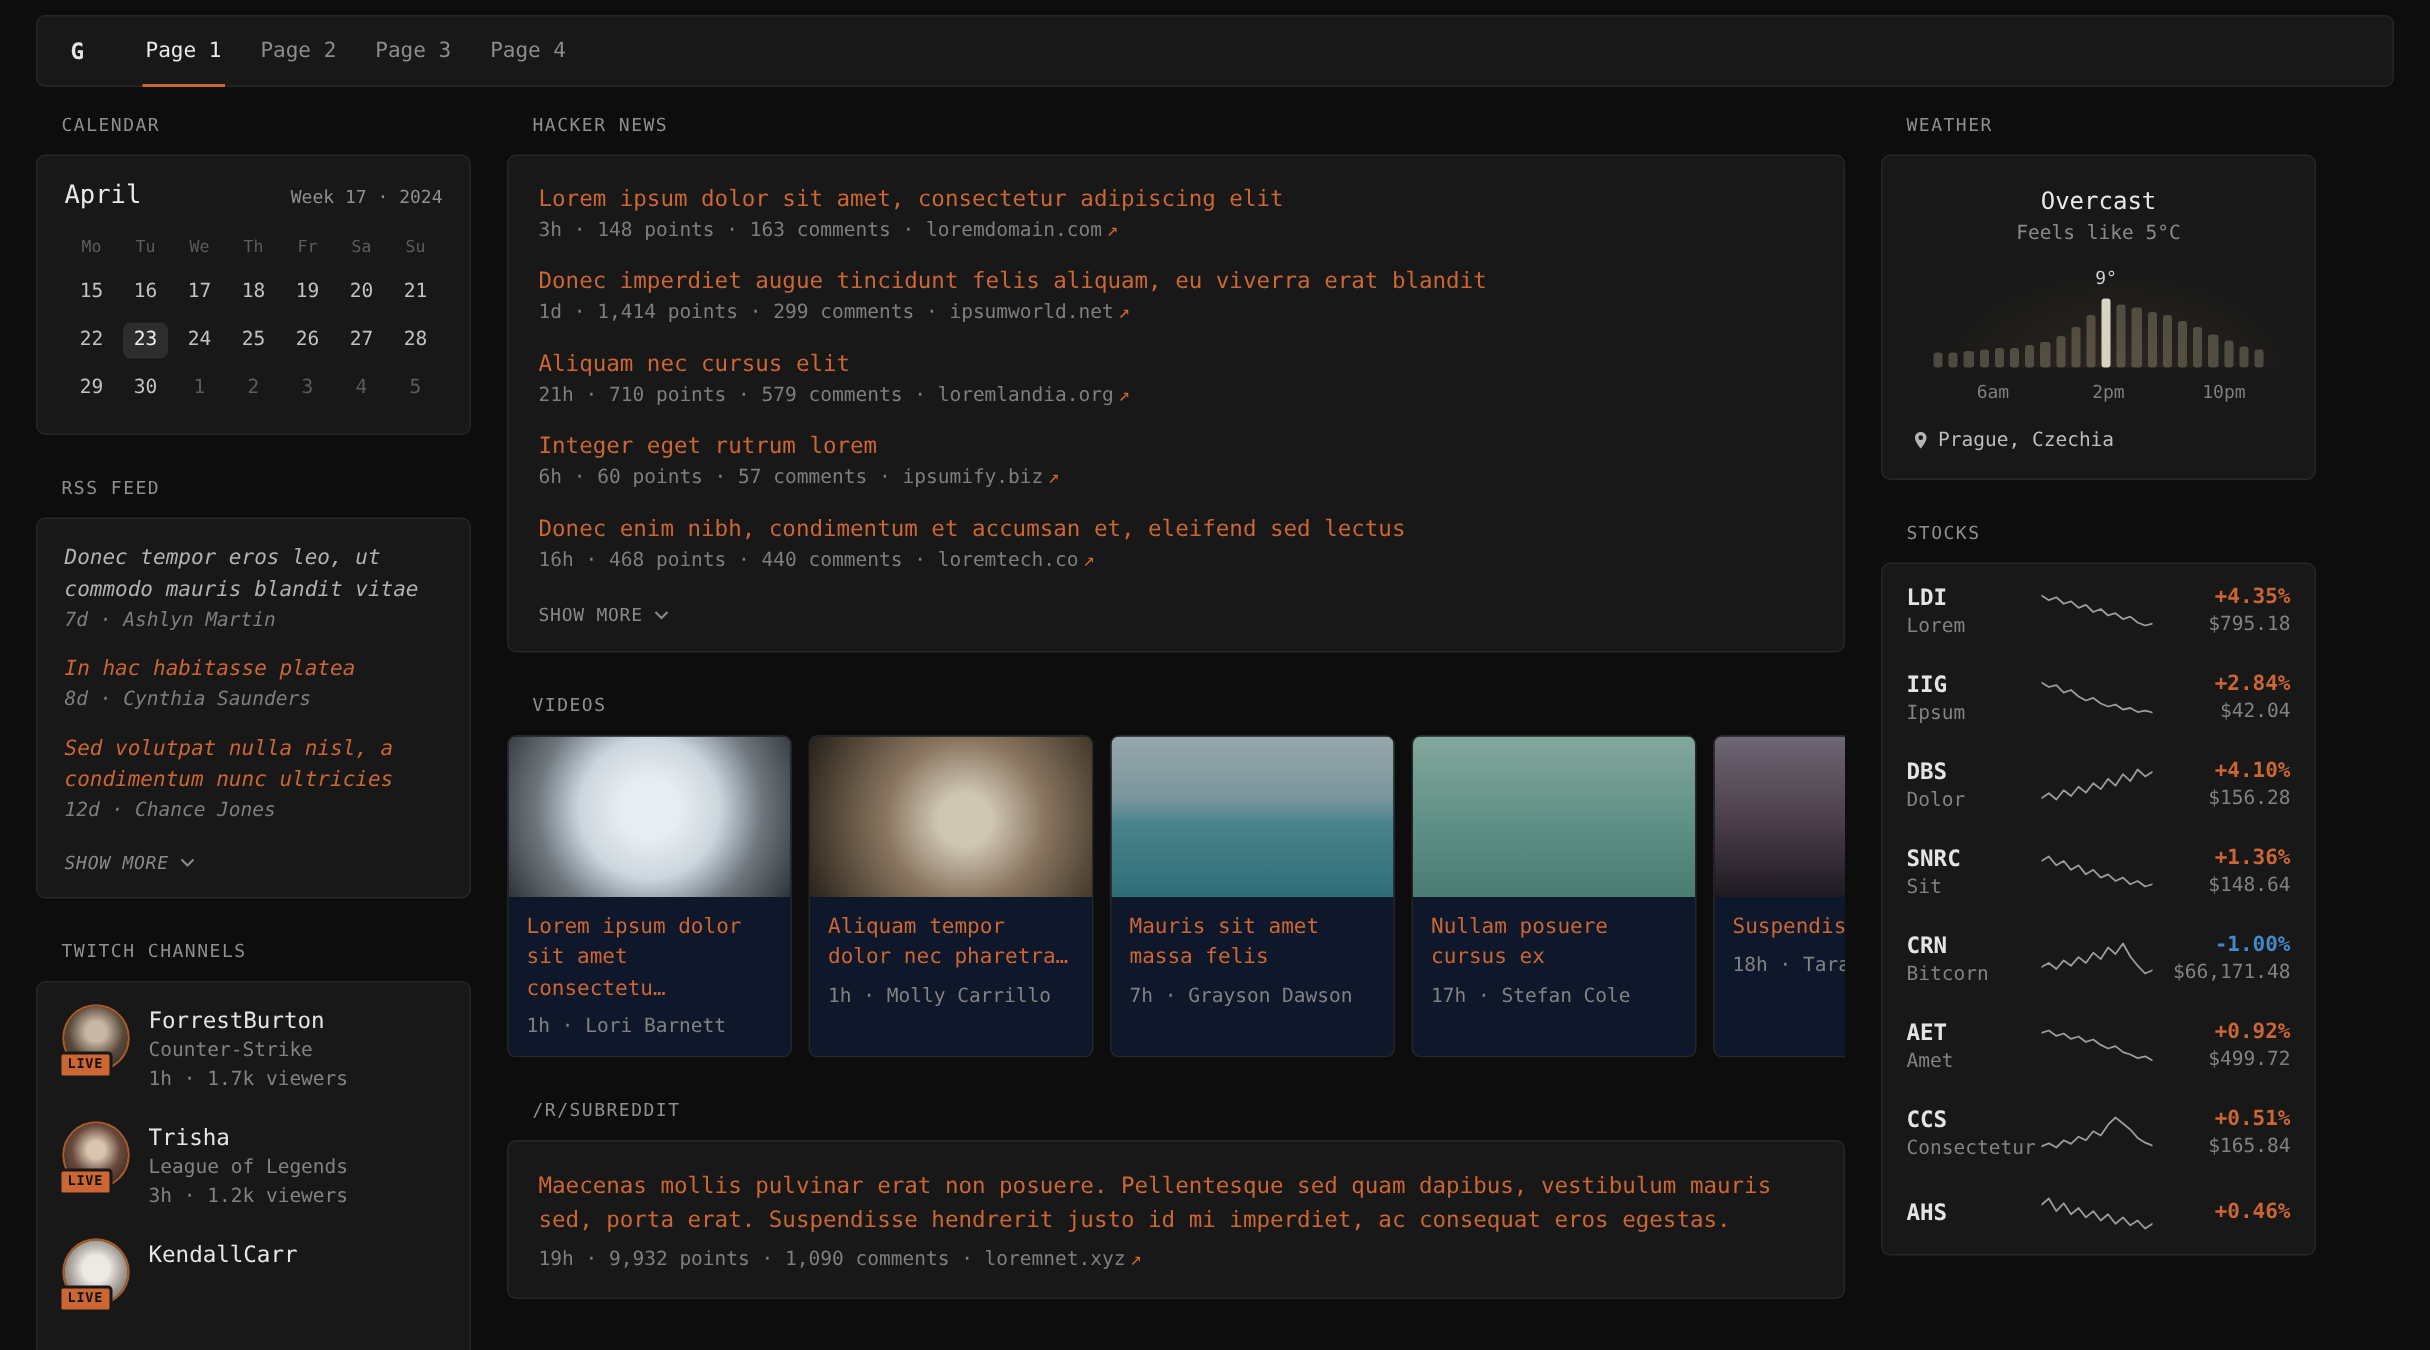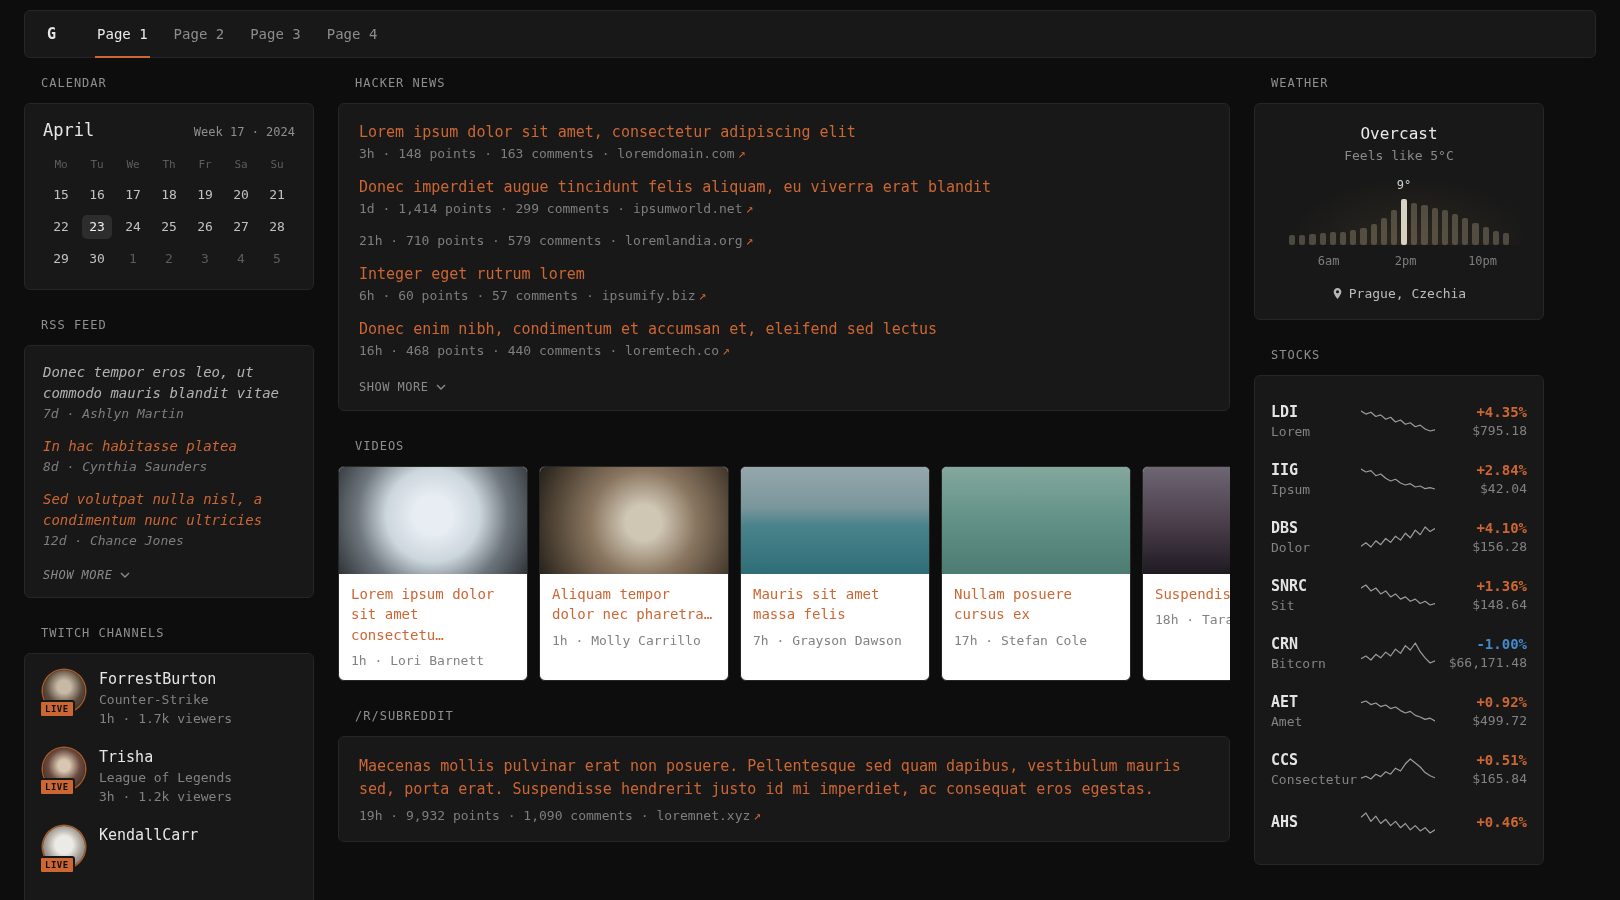--- a/index.html
+++ b/index.html
@@ -63,21 +63,21 @@
 
   
   .hn-card { padding:19px 20px 16px; }
   .hn-item { margin-bottom:17px; }
   .hn-title { font-size:15px; color:var(--accent,#cc6633); cursor:pointer; }
   .hn-meta { font-size:13px; color:#7e7e7e; margin-top:5px; }
   .ext { color:var(--accent,#cc6633); margin-left:3px; cursor:pointer; }
 
   
   .videos-row { display:flex; gap:11px; overflow:hidden; }
-  .video-card { flex:0 0 190px; background:#ffffff; border:1px solid #262626; border-radius:6px; overflow:hidden; cursor:pointer; }
+  .video-card { flex:0 0 190px; background:#0f172a; border:1px solid #262626; border-radius:6px; overflow:hidden; cursor:pointer; }
   .thumb { height:107px; }
   .t0 { background:radial-gradient(circle at 50% 45%, #e7edf2 0 18%, #ccd6dd 42%, #6e767d 68%, #2e3337 100%); }
   .t1 { background:radial-gradient(circle at 55% 52%, #cfc6b4 0 15%, #8a7660 45%, #41372b 85%, #23201c 100%); }
   .t2 { background:linear-gradient(180deg, #95a7ab 0%, #7a969c 38%, #49838c 55%, #2f6d76 100%); }
   .t3 { background:linear-gradient(180deg, #84a79c 0%, #639288 48%, #4b7b71 100%); }
   .t4 { background:linear-gradient(180deg, #6e6673 0%, #4c404c 50%, #1f1a22 100%); }
   .v-title { font-size:14px; line-height:1.45; color:var(--accent,#cc6633); padding:10px 12px 0; }
   .v-meta { font-size:13px; color:#828282; padding:8px 12px 12px; }
 
   
@@ -89,24 +89,24 @@
   .weather-card { padding:20px 20px 18px; text-align:center; }
   .w-cond { font-size:16px; color:#eaeaea; }
   .w-feels { font-size:13px; color:#8a8a8a; margin-top:5px; }
   .w-chart { position:relative; height:48px; margin:34px 14px 0; display:flex; align-items:flex-end; gap:4px; }
   .w-chart::before { content:""; position:absolute; inset:-26px -12px 0; background:radial-gradient(ellipse at 55% 100%, rgba(214,170,90,.10), transparent 65%); pointer-events:none; }
   .wbar { flex:1; background:#4c4840; border-radius:2px; }
   .wbar.hl { background:#d9d5c9; }
   .peak { position:absolute; top:-19px; left:52.3%; transform:translateX(-50%); font-size:12px; color:#d2d2d2; }
   .w-times { position:relative; height:16px; margin:9px 14px 0; font-size:12px; color:#7e7e7e; }
   .w-time { position:absolute; transform:translateX(-50%); }
-  .w-loc { margin-top:16px; font-size:13px; color:#bcbcbc; display:flex; justify-content:center; align-items:center; gap:6px; }
-
-  
-  .stocks-card { padding:16px 16px; }
+  .w-loc { margin-top:16px; font-size:13px; color:#bcbcbc; display:flex; justify-content:flex-start; align-items:center; gap:6px; }
+
+  
+  .stocks-card { padding:2px 16px; }
   .stock-row { display:flex; align-items:center; padding:11px 0; cursor:pointer; }
   .s-left { width:90px; }
   .s-sym { font-size:15px; font-weight:bold; color:#e4e4e4; }
   .s-name { font-size:13px; color:#828282; margin-top:3px; }
   .s-spark { flex:1; display:flex; justify-content:center; }
   .s-right { width:92px; text-align:right; }
   .s-change { font-size:14px; font-weight:bold; }
   .s-change.up { color:var(--accent,#cc6633); }
   .s-change.down { color:var(--negative,#4488cc); }
   .s-price { font-size:13px; color:#828282; margin-top:3px; }
@@ -242,20 +242,21 @@
         <div class="card hn-card">
           <div class="hn-item">
             <div class="hn-title">Lorem ipsum dolor sit amet, consectetur adipiscing elit</div>
             <div class="hn-meta"><span>3h · 148 points · 163 comments · loremdomain.com</span><span class="ext">↗</span></div>
           </div>
           <div class="hn-item">
             <div class="hn-title">Donec imperdiet augue tincidunt felis aliquam, eu viverra erat blandit</div>
             <div class="hn-meta"><span>1d · 1,414 points · 299 comments · ipsumworld.net</span><span class="ext">↗</span></div>
           </div>
           <div class="hn-item">
+            <div class="hn-title">Aliquam nec cursus elit</div>
             <div class="hn-meta"><span>21h · 710 points · 579 comments · loremlandia.org</span><span class="ext">↗</span></div>
           </div>
           <div class="hn-item">
             <div class="hn-title">Integer eget rutrum lorem</div>
             <div class="hn-meta"><span>6h · 60 points · 57 comments · ipsumify.biz</span><span class="ext">↗</span></div>
           </div>
           <div class="hn-item">
             <div class="hn-title">Donec enim nibh, condimentum et accumsan et, eleifend sed lectus</div>
             <div class="hn-meta"><span>16h · 468 points · 440 comments · loremtech.co</span><span class="ext">↗</span></div>
           </div>

